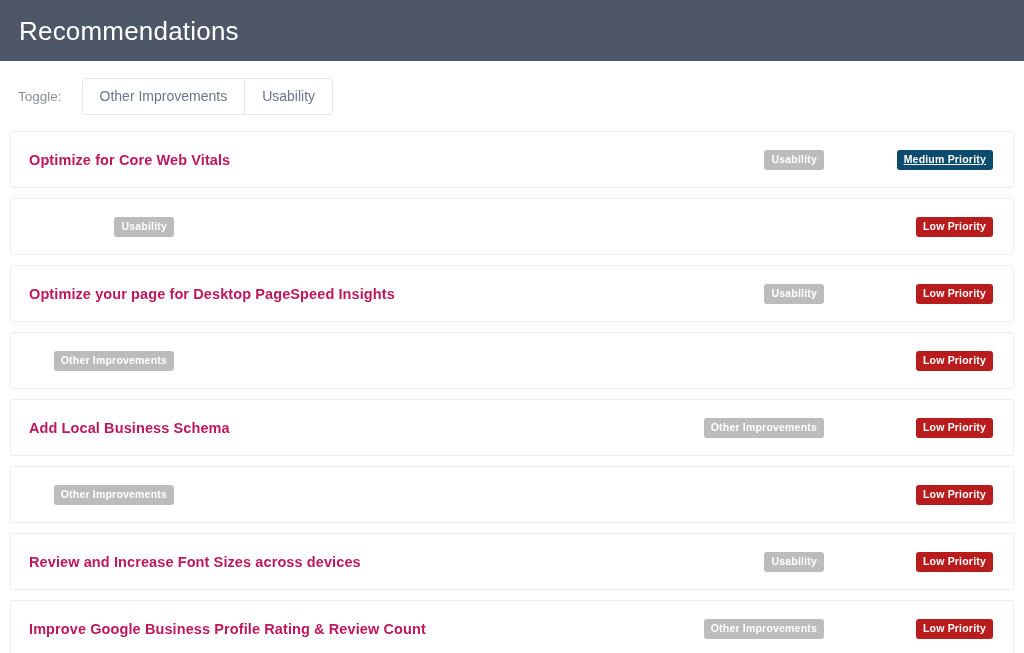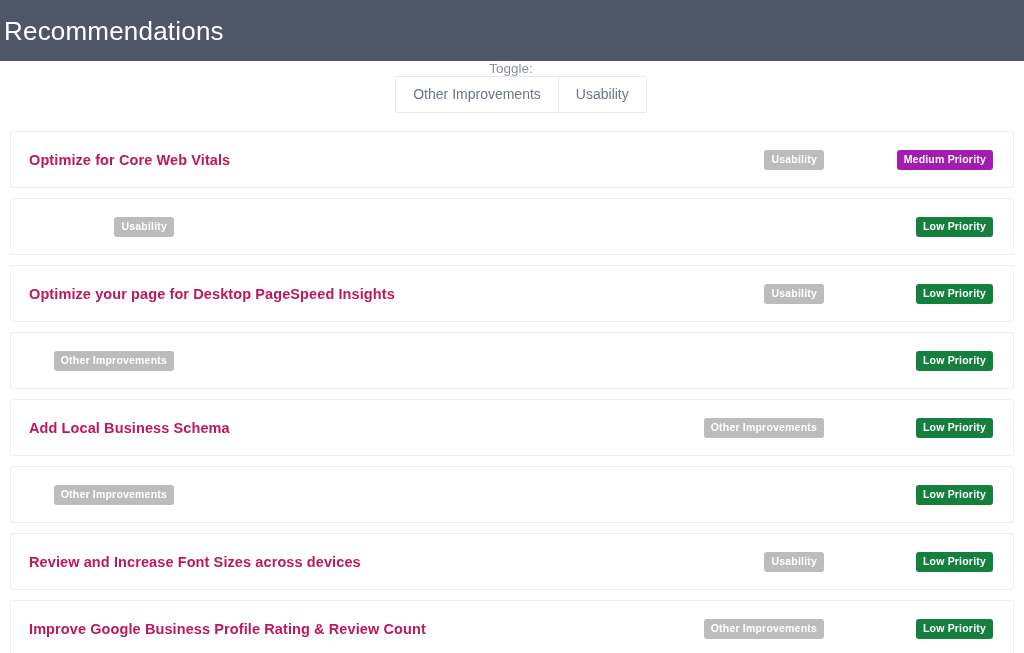--- a/index.html
+++ b/index.html
@@ -16,39 +16,38 @@
     color: #5a6274;
     -webkit-font-smoothing: antialiased;
   }
 
   
   .page-header {
     height: 61px;
     background: #4e5767;
     display: flex;
     align-items: center;
-    padding-left: 4px;
+    padding-left: 19px;
   }
 
   .page-header h1 {
     font-size: 26px;
     font-weight: 400;
     color: #ffffff;
     letter-spacing: 0.2px;
     line-height: 1;
   }
 
   
   .toggle-bar {
     height: 70px;
     display: flex;
     align-items: center;
     padding-left: 18px;
     background: #ffffff;
-    flex-direction: column;
   }
 
   .toggle-label {
     font-size: 13.5px;
     color: #8a8f9c;
     margin-right: 20px;
   }
 
   .toggle-group {
     display: flex;
@@ -118,22 +117,22 @@
     font-weight: bold;
     color: #ffffff;
     border-radius: 3px;
     padding: 4px 7px 5px 7px;
     line-height: 11px;
     letter-spacing: 0.2px;
     white-space: nowrap;
   }
 
   .badge-category { background: #bcbcbc; }
-  .badge-medium   { background: #a21caf; }
-  .badge-low      { background: #15803d; }
+  .badge-medium   { background: #0c4a6e; text-decoration: underline; }
+  .badge-low      { background: #b91c1c; }
 </style>
 </head>
 <body>
 
 <header class="page-header">
   <h1>Recommendations</h1>
 </header>
 
 <div class="toggle-bar">
   <span class="toggle-label">Toggle:</span>

